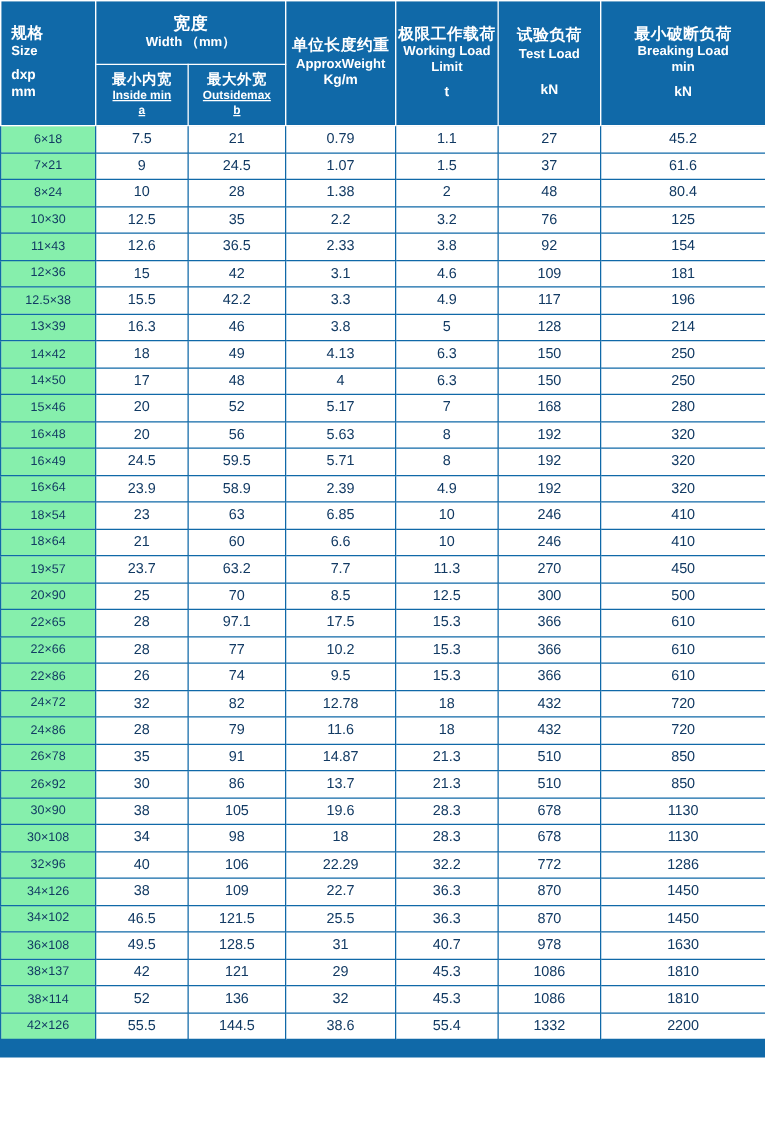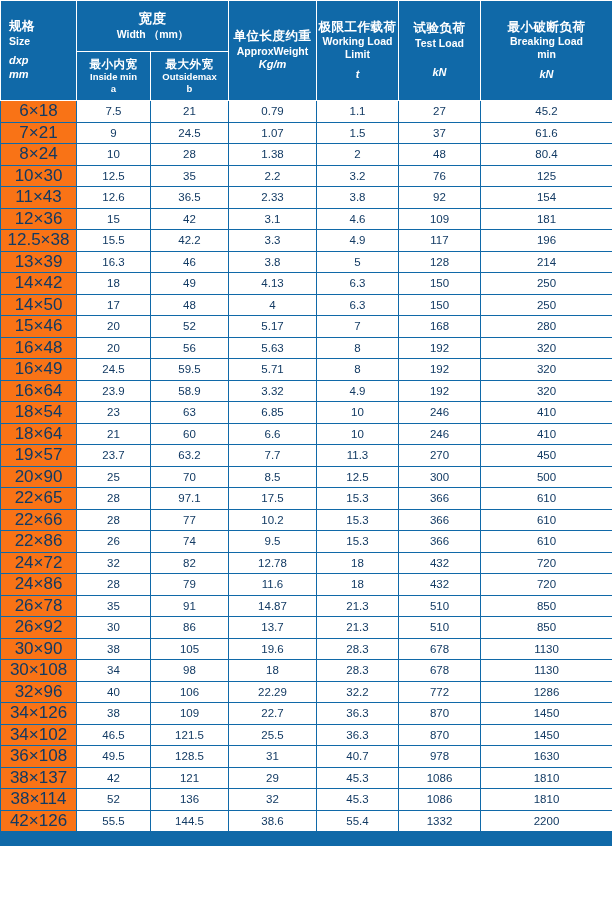--- a/index.html
+++ b/index.html
@@ -53,39 +53,38 @@
   }
   thead th.left-head {
     text-align: left;
     padding-left: 8px;
   }
   thead th.wide-head .cn { font-size: 13.5px; font-family: Liberation Serif, serif; }
   thead th .unit {
     display: block;
     font-size: 11px;
     font-weight: bold;
-    font-style: italic;
   }
   thead th.sub .cn { font-size: 11.5px; }
-  thead th.sub .en { font-size: 9.5px; }
+  thead th.sub .en { font-size: 9.5px; text-decoration: underline; }
 
   tbody td {
     border: 1px solid #1069a8;
     height: 20.5px;
     font-size: 11.5px;
     color: #123a63;
     text-align: center;
     vertical-align: middle;
     background: #ffffff;
     padding: 0;
   }
   tbody td.size {
-    background: #f97316;
+    background: #86efac;
     color: #123a63;
-    font-size: 17px;
+    font-size: 10px;
   }
   .hdr-row-1 th { height: 46px; }
   .hdr-row-2 th { height: 44px; }
   .bottom-bar {
     height: 14px;
     background: #1069a8;
     width: 612px;
   }
 </style>
 </head>
@@ -264,21 +263,21 @@
         <td>59.5</td>
         <td>5.71</td>
         <td>8</td>
         <td>192</td>
         <td>320</td>
       </tr>
       <tr>
         <td class="size">16×64</td>
         <td>23.9</td>
         <td>58.9</td>
-        <td>3.32</td>
+        <td>2.39</td>
         <td>4.9</td>
         <td>192</td>
         <td>320</td>
       </tr>
       <tr>
         <td class="size">18×54</td>
         <td>23</td>
         <td>63</td>
         <td>6.85</td>
         <td>10</td>

